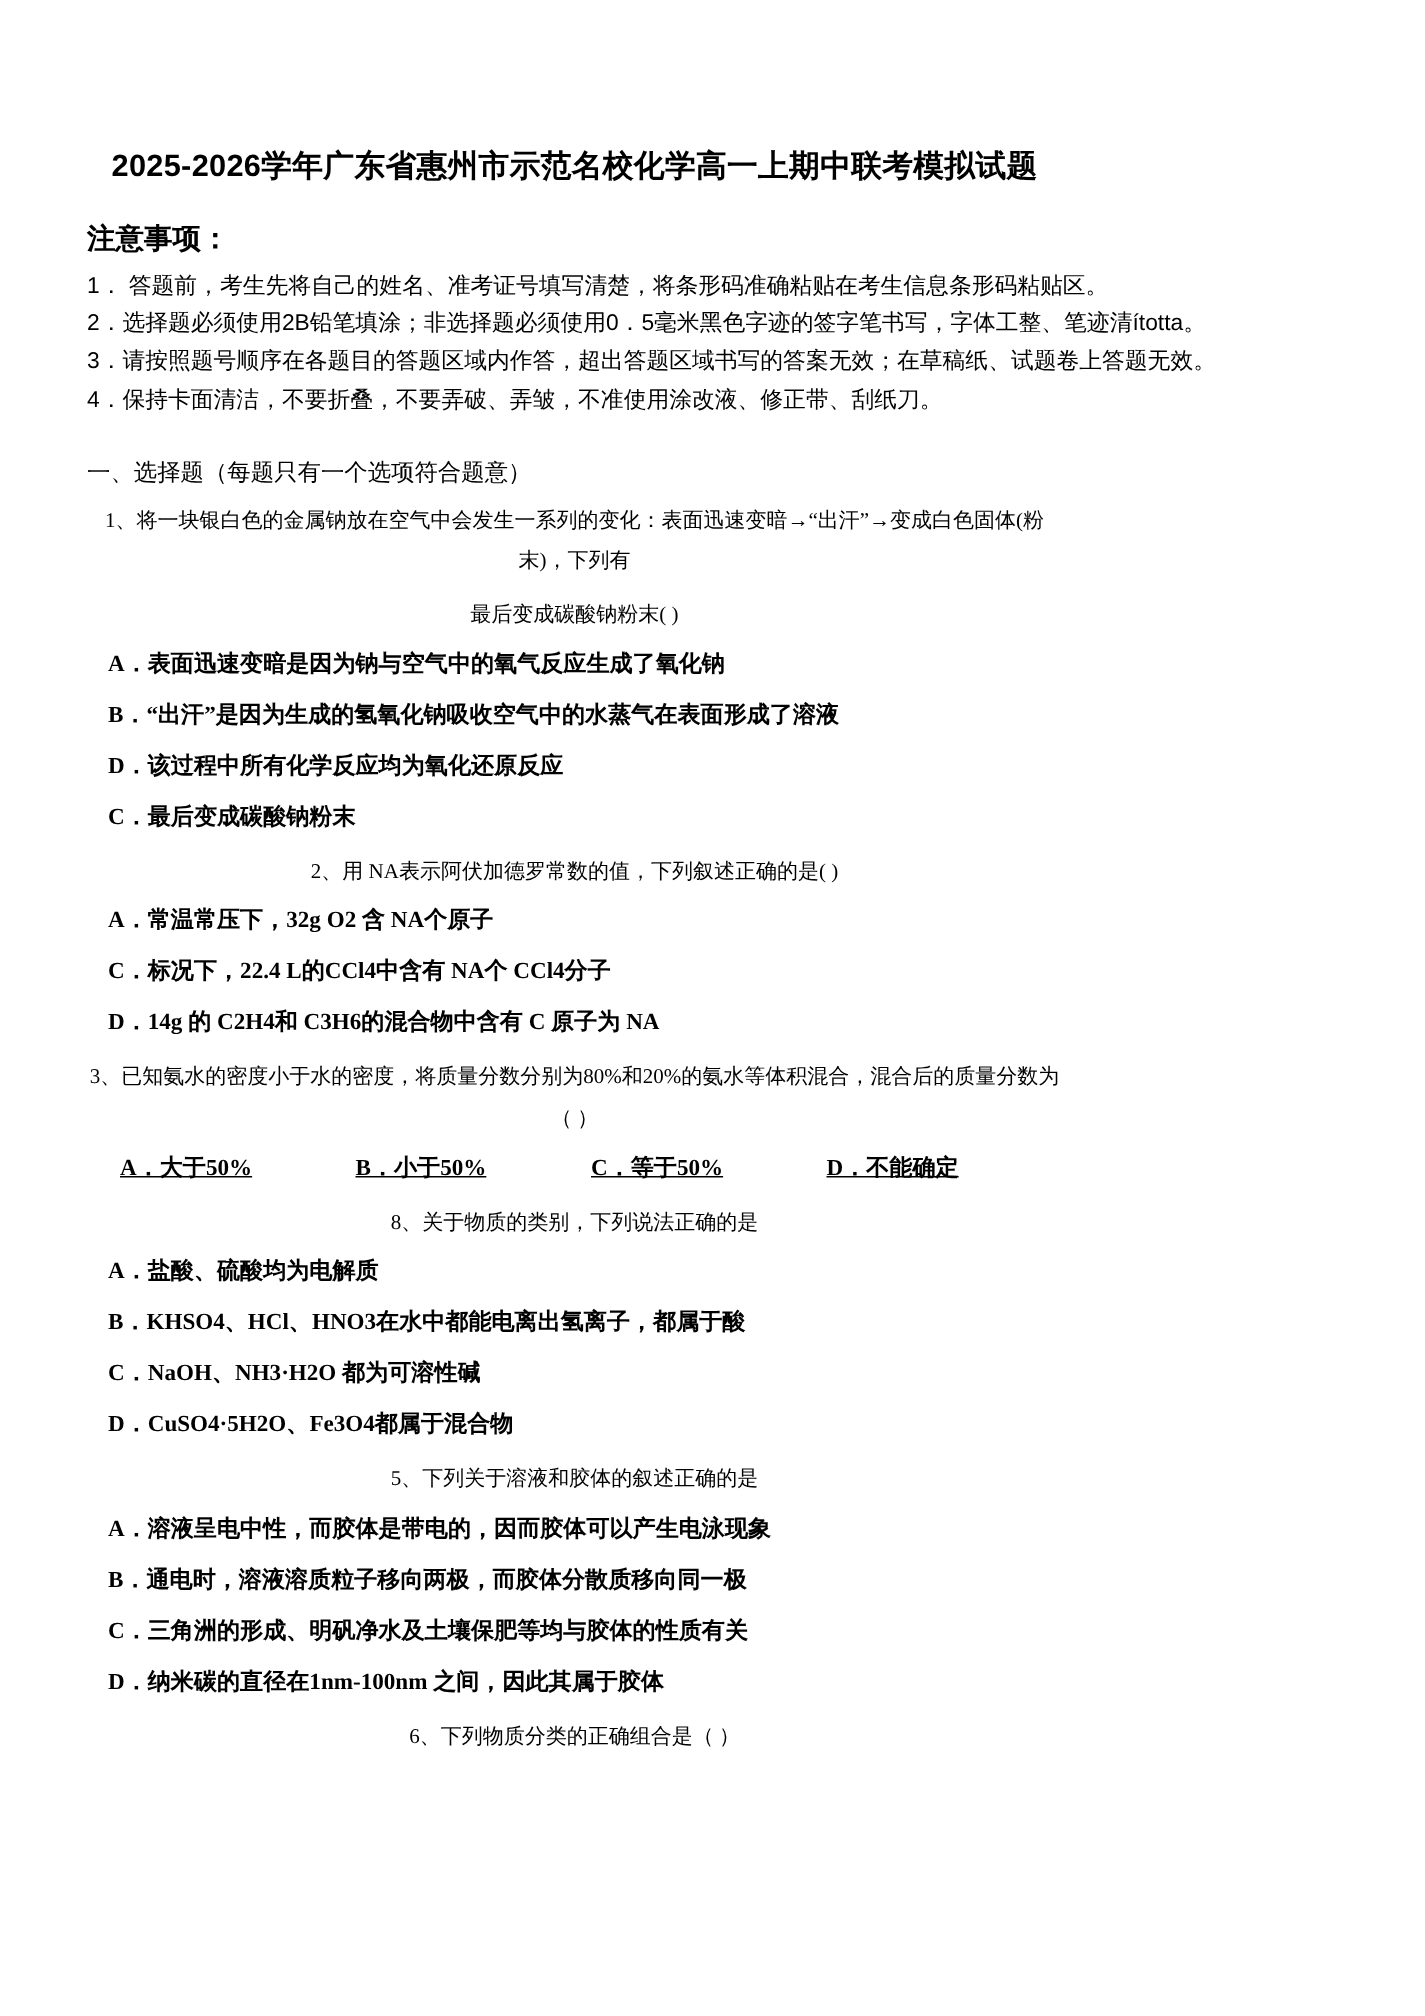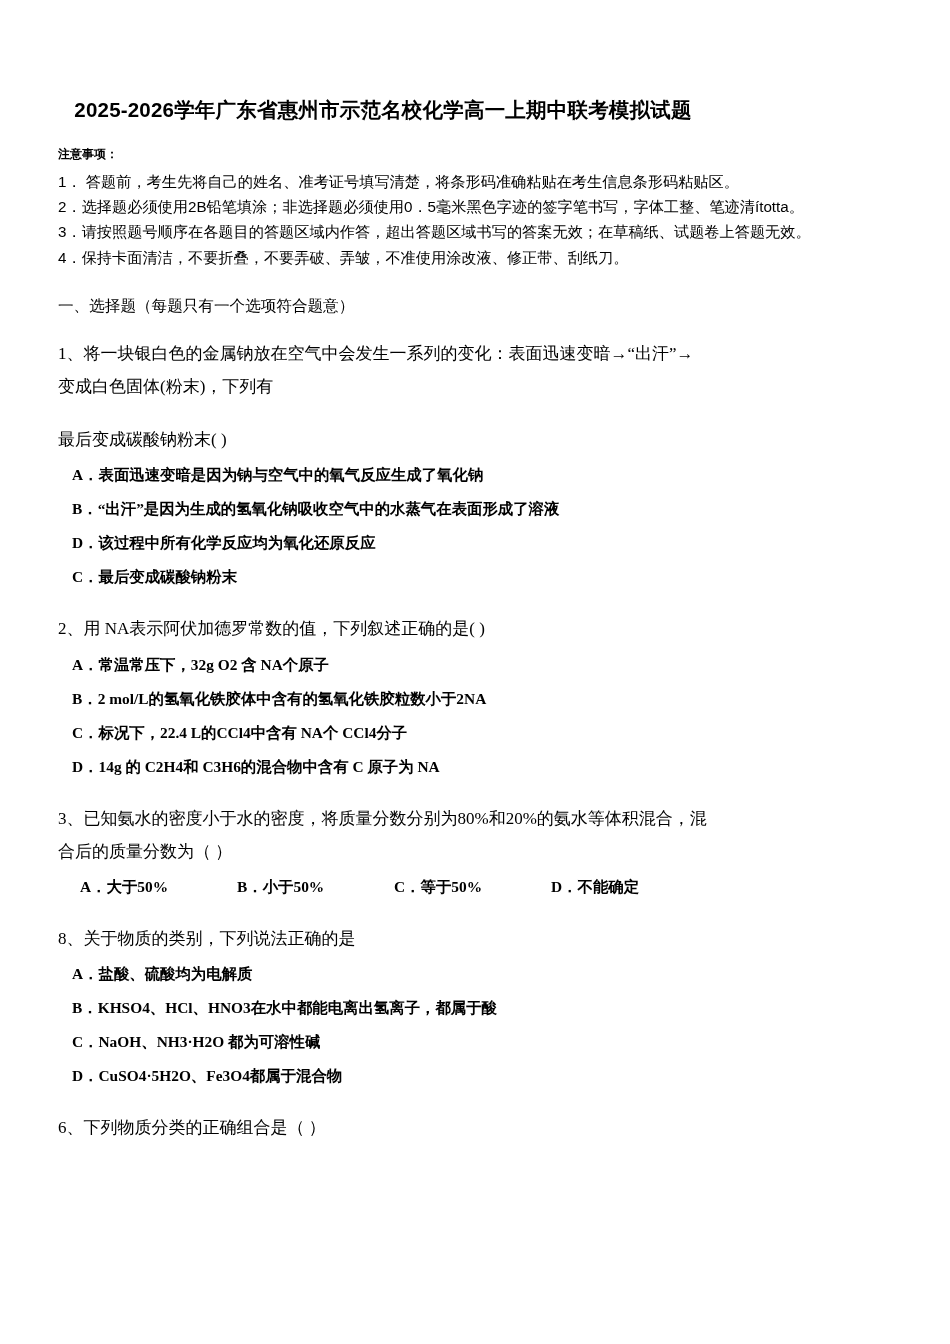--- a/index.html
+++ b/index.html
@@ -24,53 +24,55 @@
     text-align: center;
     font-family: "Liberation Sans", sans-serif;
     font-weight: bold;
     font-size: 20.5px;
     letter-spacing: 0.2px;
     margin: 0 0 22px 0;
   }
   .notice-head {
     font-family: "Liberation Sans", sans-serif;
     font-weight: bold;
-    font-size: 12px;
+    font-size: 19px;
     margin: 0 0 6px 0;
   }
   .notice-list {
     font-family: "Liberation Sans", sans-serif;
     font-size: 15.2px;
     line-height: 1.66;
   }
   .notice-list div {
     white-space: nowrap;
   }
   .section-head {
     font-family: "Liberation Serif", serif;
     font-size: 15.6px;
     margin: 26px 0 8px 0;
   }
   .q-stem {
-    font-size: 17px;
+    font-size: 14px;
     line-height: 1.95;
-    margin: 20px 0 0 0;
+    margin: 8px 0 0 0;
+    text-align: center;
   }
   .opt {
     font-size: 15.4px;
     line-height: 1.95;
     margin: 4px 0 0 0;
     padding-left: 14px;
   }
   .opt-row {
     display: flex;
     font-size: 15.4px;
     line-height: 1.95;
     margin: 4px 0 0 0;
     padding-left: 22px;
+    text-decoration: underline;
   }
   .opt-row span.cell {
     width: 168px;
     display: inline-block;
   }
   .bold-label {
     font-weight: bold;
   }
 </style>
 </head>
@@ -96,21 +98,20 @@
     <div class="q-stem">最后变成碳酸钠粉末(      )</div>
     <div class="opt bold-label">A．表面迅速变暗是因为钠与空气中的氧气反应生成了氧化钠</div>
     <div class="opt bold-label">B．“出汗”是因为生成的氢氧化钠吸收空气中的水蒸气在表面形成了溶液</div>
     <div class="opt bold-label">D．该过程中所有化学反应均为氧化还原反应</div>
     <div class="opt bold-label">C．最后变成碳酸钠粉末</div>
   </div>
 
   <div>
     <div class="q-stem">2、用 NA表示阿伏加德罗常数的值，下列叙述正确的是(      )</div>
     <div class="opt bold-label">A．常温常压下，32g O2 含 NA个原子</div>
-    <div class="opt bold-label">B．2 mol/L的氢氧化铁胶体中含有的氢氧化铁胶粒数小于2NA</div>
     <div class="opt bold-label">C．标况下，22.4 L的CCl4中含有 NA个 CCl4分子</div>
     <div class="opt bold-label">D．14g 的 C2H4和 C3H6的混合物中含有 C 原子为 NA</div>
   </div>
 
   <div>
     <div class="q-stem">3、已知氨水的密度小于水的密度，将质量分数分别为80%和20%的氨水等体积混合，混合后的质量分数为（      ）</div>
     <div class="opt-row">
       <span class="cell bold-label">A．大于50%</span>
       <span class="cell bold-label">B．小于50%</span>
       <span class="cell bold-label">C．等于50%</span>
@@ -119,18 +120,25 @@
   </div>
 
   <div>
     <div class="q-stem">8、关于物质的类别，下列说法正确的是</div>
     <div class="opt bold-label">A．盐酸、硫酸均为电解质</div>
     <div class="opt bold-label">B．KHSO4、HCl、HNO3在水中都能电离出氢离子，都属于酸</div>
     <div class="opt bold-label">C．NaOH、NH3·H2O 都为可溶性碱</div>
     <div class="opt bold-label">D．CuSO4·5H2O、Fe3O4都属于混合物</div>
   </div>
 
+  <div>
+    <div class="q-stem">5、下列关于溶液和胶体的叙述正确的是</div>
+    <div class="opt bold-label">A．溶液呈电中性，而胶体是带电的，因而胶体可以产生电泳现象</div>
+    <div class="opt bold-label">B．通电时，溶液溶质粒子移向两极，而胶体分散质移向同一极</div>
+    <div class="opt bold-label">C．三角洲的形成、明矾净水及土壤保肥等均与胶体的性质有关</div>
+    <div class="opt bold-label">D．纳米碳的直径在1nm-100nm 之间，因此其属于胶体</div>
+  </div>
 
   <div>
     <div class="q-stem">6、下列物质分类的正确组合是（      ）</div>
   </div>
 
 </div>
 
 </body></html>

